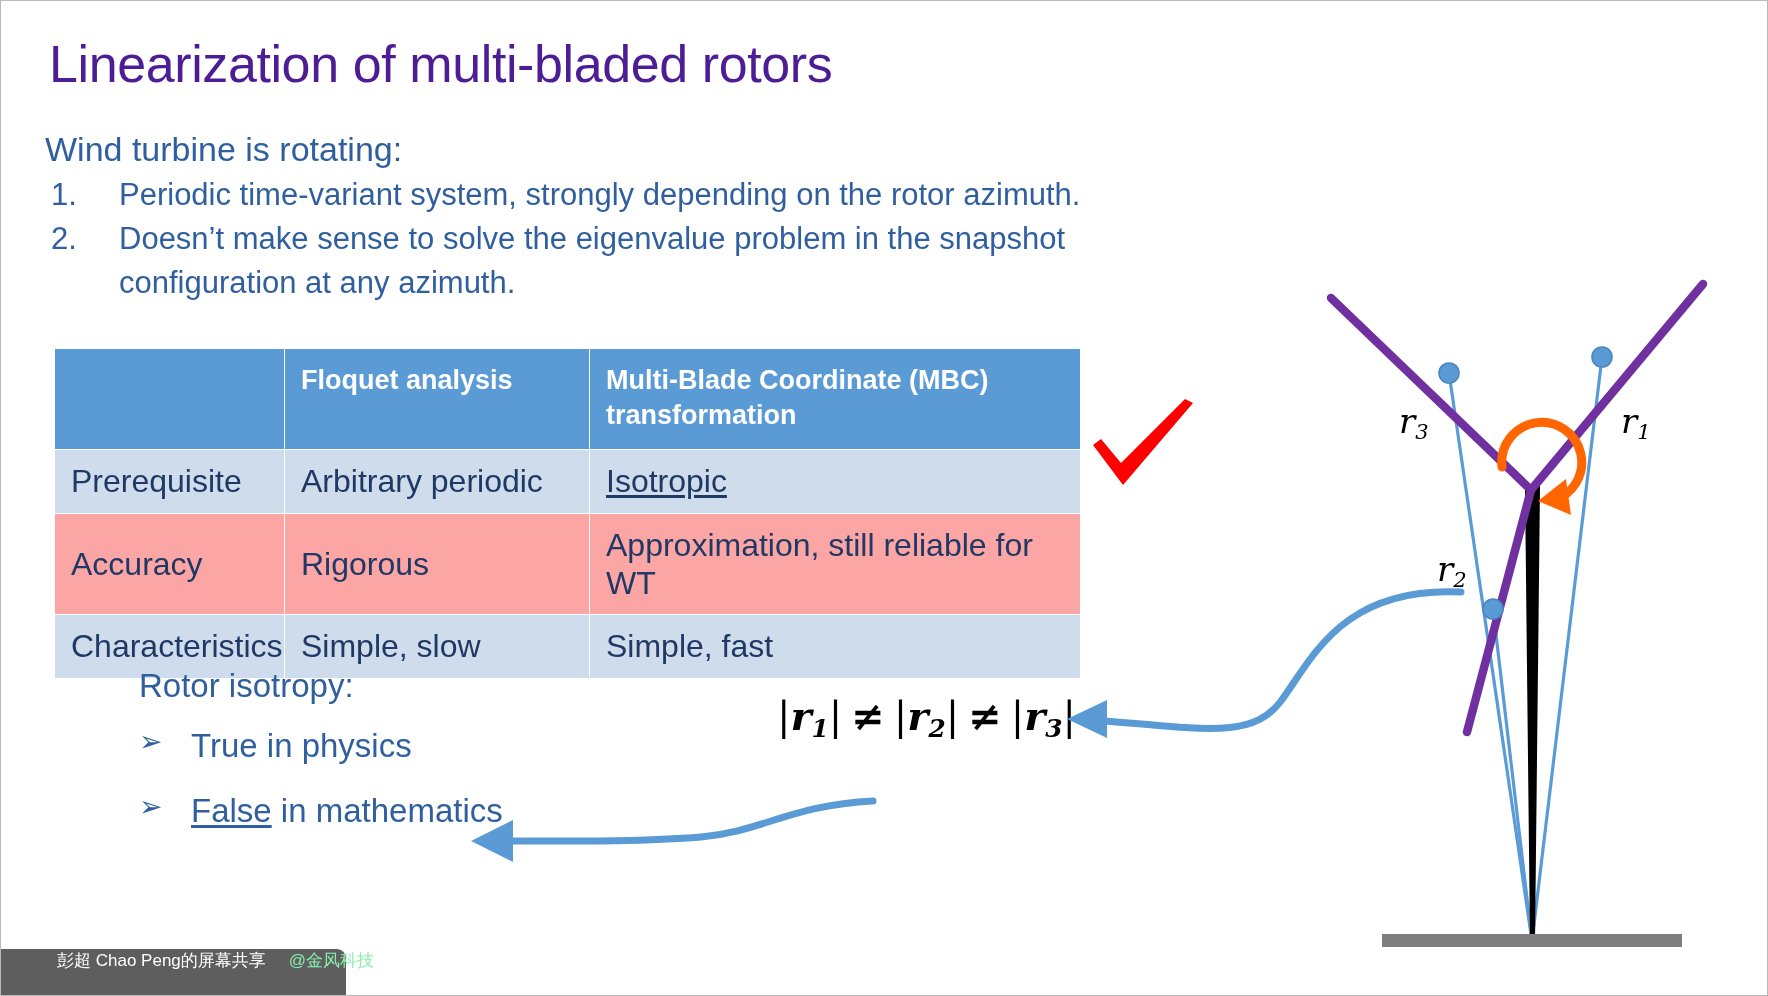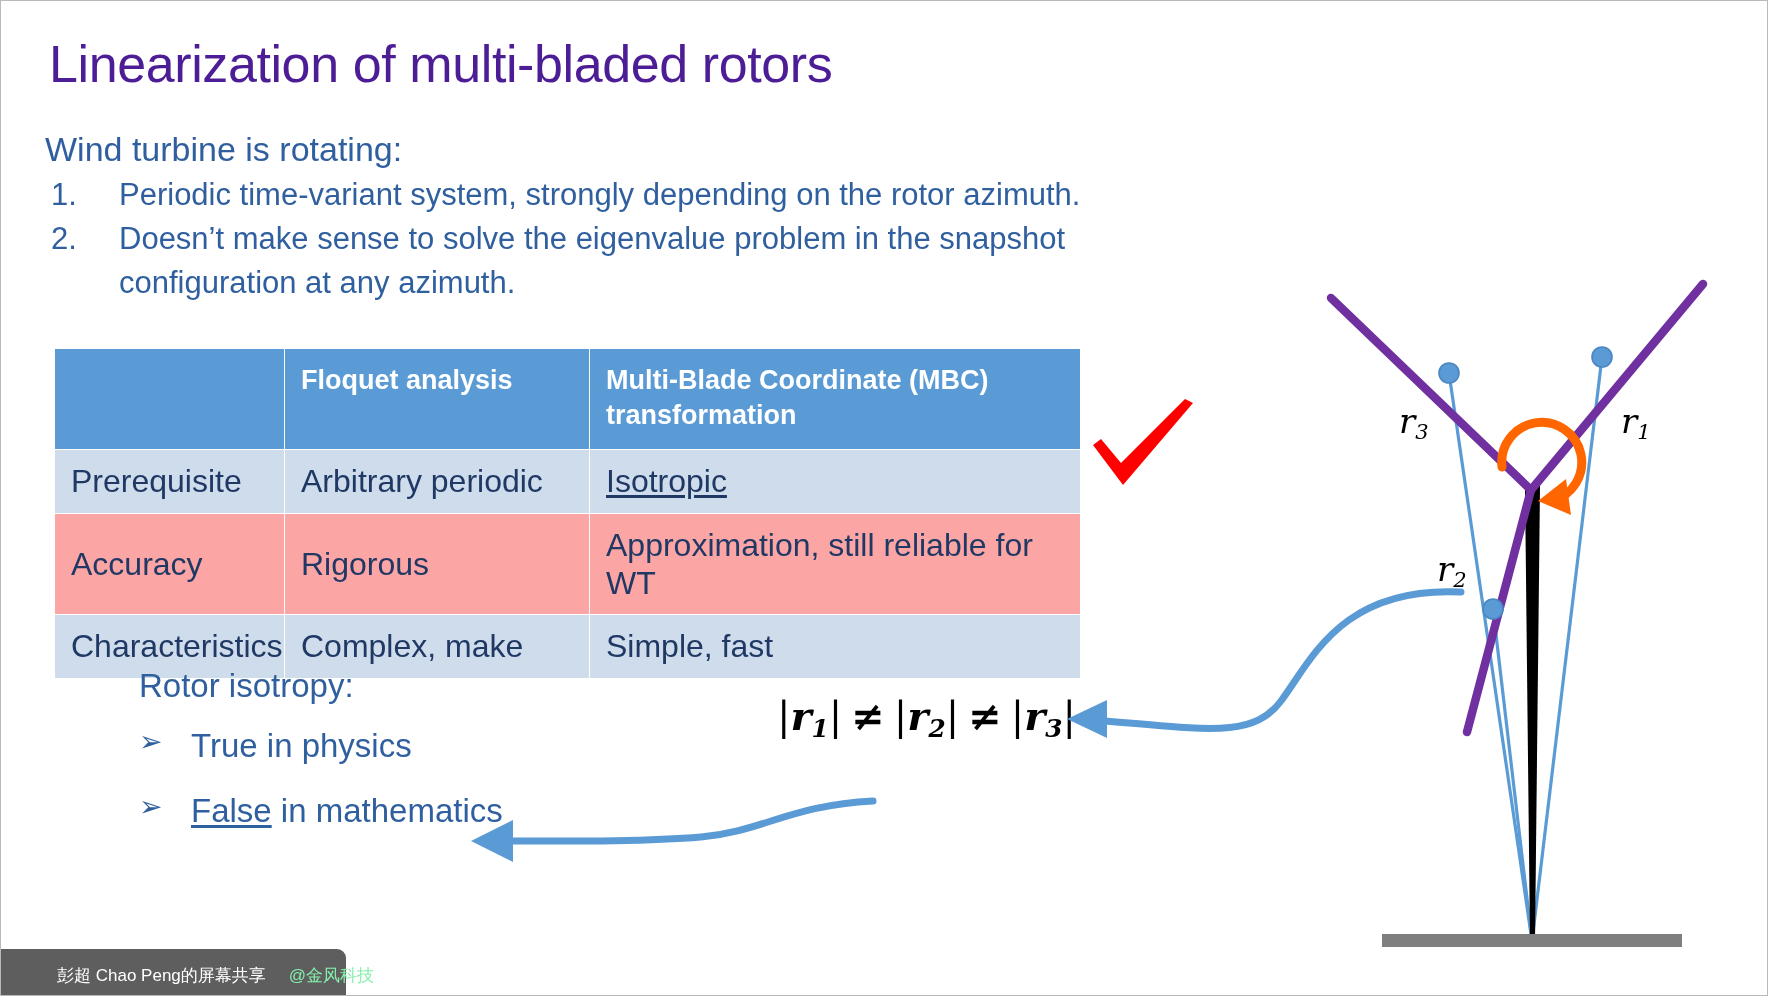--- a/index.html
+++ b/index.html
@@ -76,21 +76,21 @@
     position:absolute;
     font-family:"DejaVu Serif","Liberation Serif",serif;
     font-style:italic;font-size:34px;color:#000000;
   }
   .rlab sub{font-size:0.62em;vertical-align:-0.28em;font-style:italic;}
 
   
   #taskbar{
     position:absolute;left:0;bottom:0;height:46px;width:345px;
     background:#5e5e5e;border-top-right-radius:9px;
-    display:flex;align-items:flex-end;gap:23px;padding:8px 10px;box-sizing:border-box;
+    display:flex;align-items:flex-start;gap:23px;padding:0 10px;box-sizing:border-box;
   }
   #taskbar .tb-text{font-size:17px;color:#ffffff;white-space:nowrap;}
   #taskbar .tb-org{font-size:17px;color:#86efac;white-space:nowrap;}
 </style>
 </head>
 <body>
 
 <div id="frame">
 
   <div id="title">Linearization of multi-bladed rotors</div>
@@ -128,21 +128,21 @@
         <td>Arbitrary periodic</td>
         <td><span class="u">Isotropic</span></td>
       </tr>
       <tr class="band-b">
         <td>Accuracy</td>
         <td>Rigorous</td>
         <td>Approximation, still reliable for WT</td>
       </tr>
       <tr class="band-a">
         <td>Characteristics</td>
-        <td>Complex, make</td>
+        <td>Simple, slow</td>
         <td>Simple, fast</td>
       </tr>
     </tbody>
   </table>
 
   <svg id="red-check" viewBox="0 0 110 92">
     <path d="M4 46 L34 86 L104 4 L96 0 L32 64 L12 40 Z" fill="#ff0000"></path>
   </svg>
 
   <div id="isotropy">

